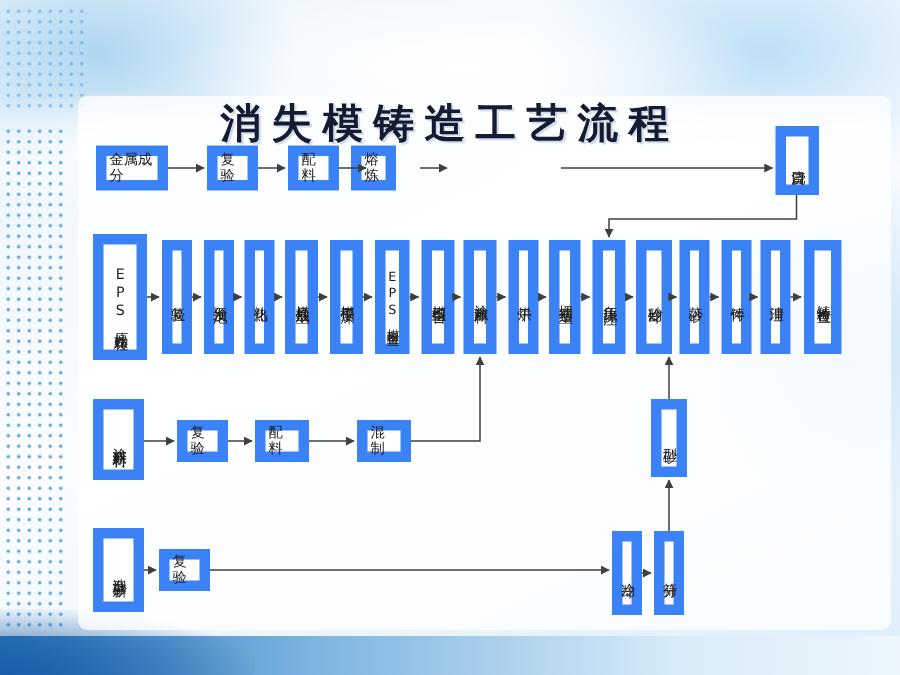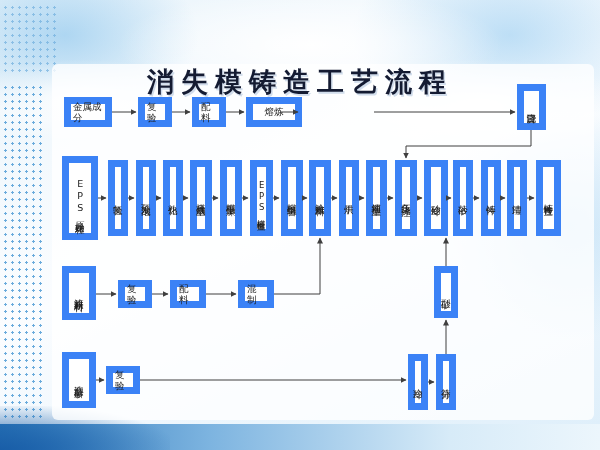--- a/index.html
+++ b/index.html
@@ -61,21 +61,21 @@
   <div class="dots dots-left"></div>
   <div class="bottom-band"></div>
   <div class="bottom-deep"></div>
   <div class="panel"></div>
 
   <div class="title">消失模铸造工艺流程</div>
 
   <div class="node h" style="left:64px;top:97px;width:48px;height:30px">金属成分</div>
   <div class="node h" style="left:138px;top:97px;width:34px;height:30px">复验</div>
   <div class="node h" style="left:192px;top:97px;width:34px;height:30px">配料</div>
-  <div class="node h" style="left:246px;top:97px;width:56px;height:30px">熔炼</div>
+  <div class="node h" style="left:234px;top:97px;width:30px;height:30px">熔炼</div>
   <div class="node v" style="left:517px;top:84px;width:29px;height:46px">浇冒口</div>
 
   <div class="node v" style="left:62px;top:156px;width:36px;height:84px">EPS原始珠粒</div>
   <div class="node v" style="left:108px;top:160px;width:20px;height:76px">复验</div>
   <div class="node v" style="left:136px;top:160px;width:20px;height:76px">预发泡</div>
   <div class="node v" style="left:163px;top:160px;width:20px;height:76px">熟化</div>
   <div class="node v" style="left:190px;top:160px;width:22px;height:76px">模具成型</div>
   <div class="node v" style="left:220px;top:160px;width:22px;height:76px">模型干燥</div>
   <div class="node v" style="left:250px;top:160px;width:23px;height:76px;font-size:8.5px">EPS模型检查</div>
   <div class="node v" style="left:281px;top:160px;width:22px;height:76px">模型组合</div>

